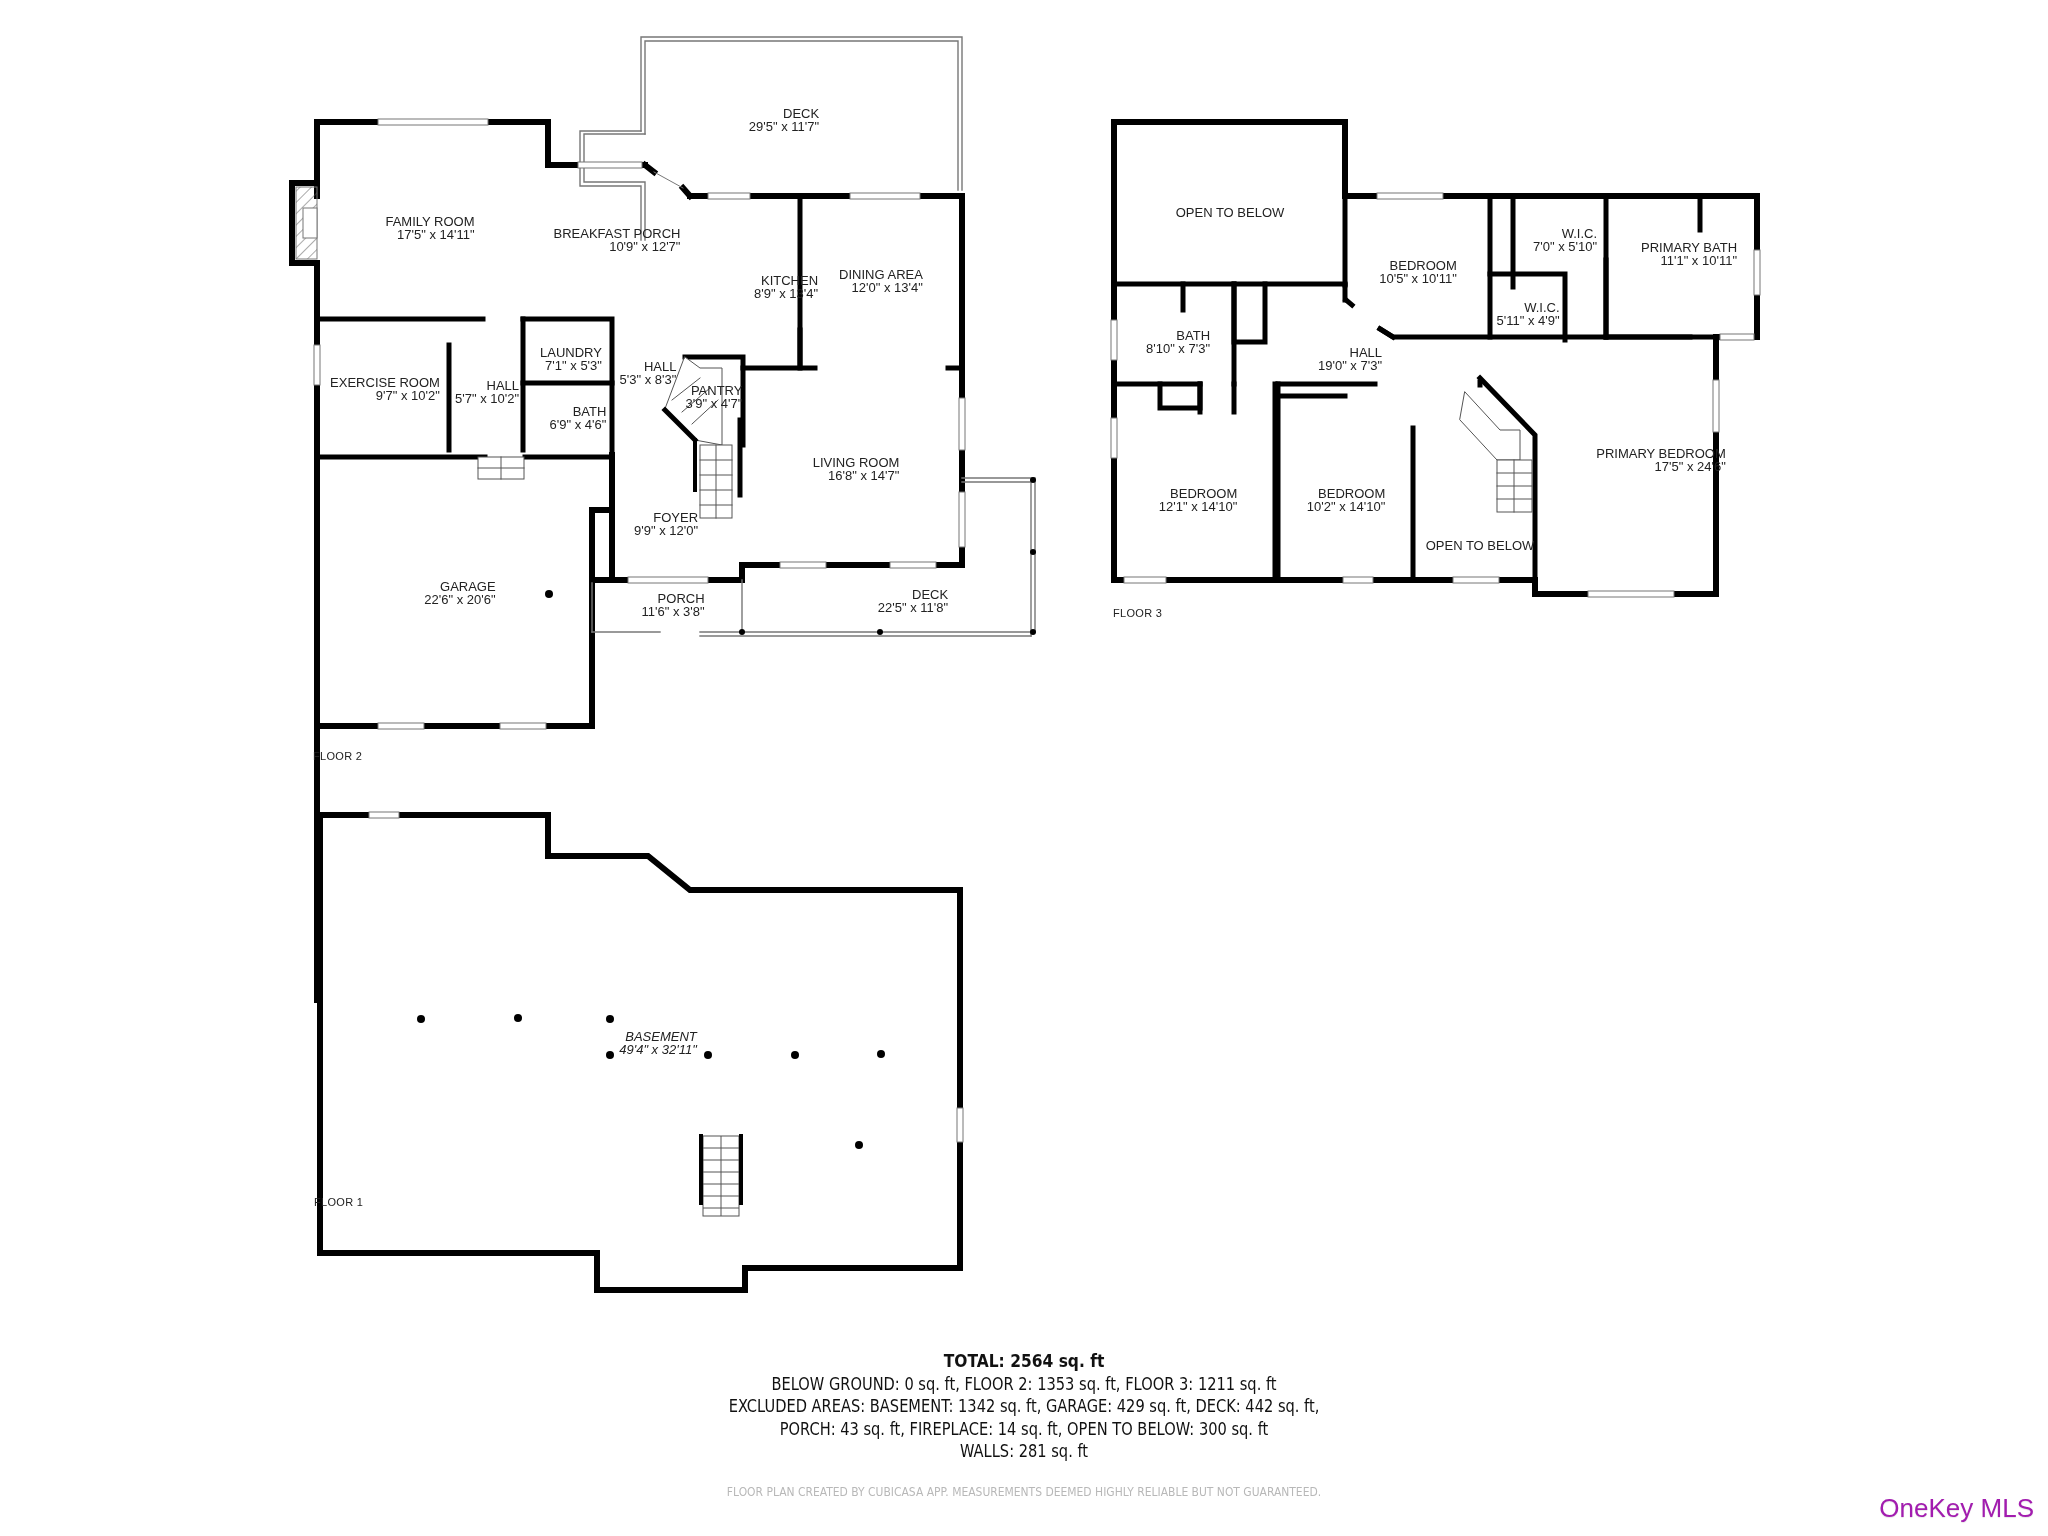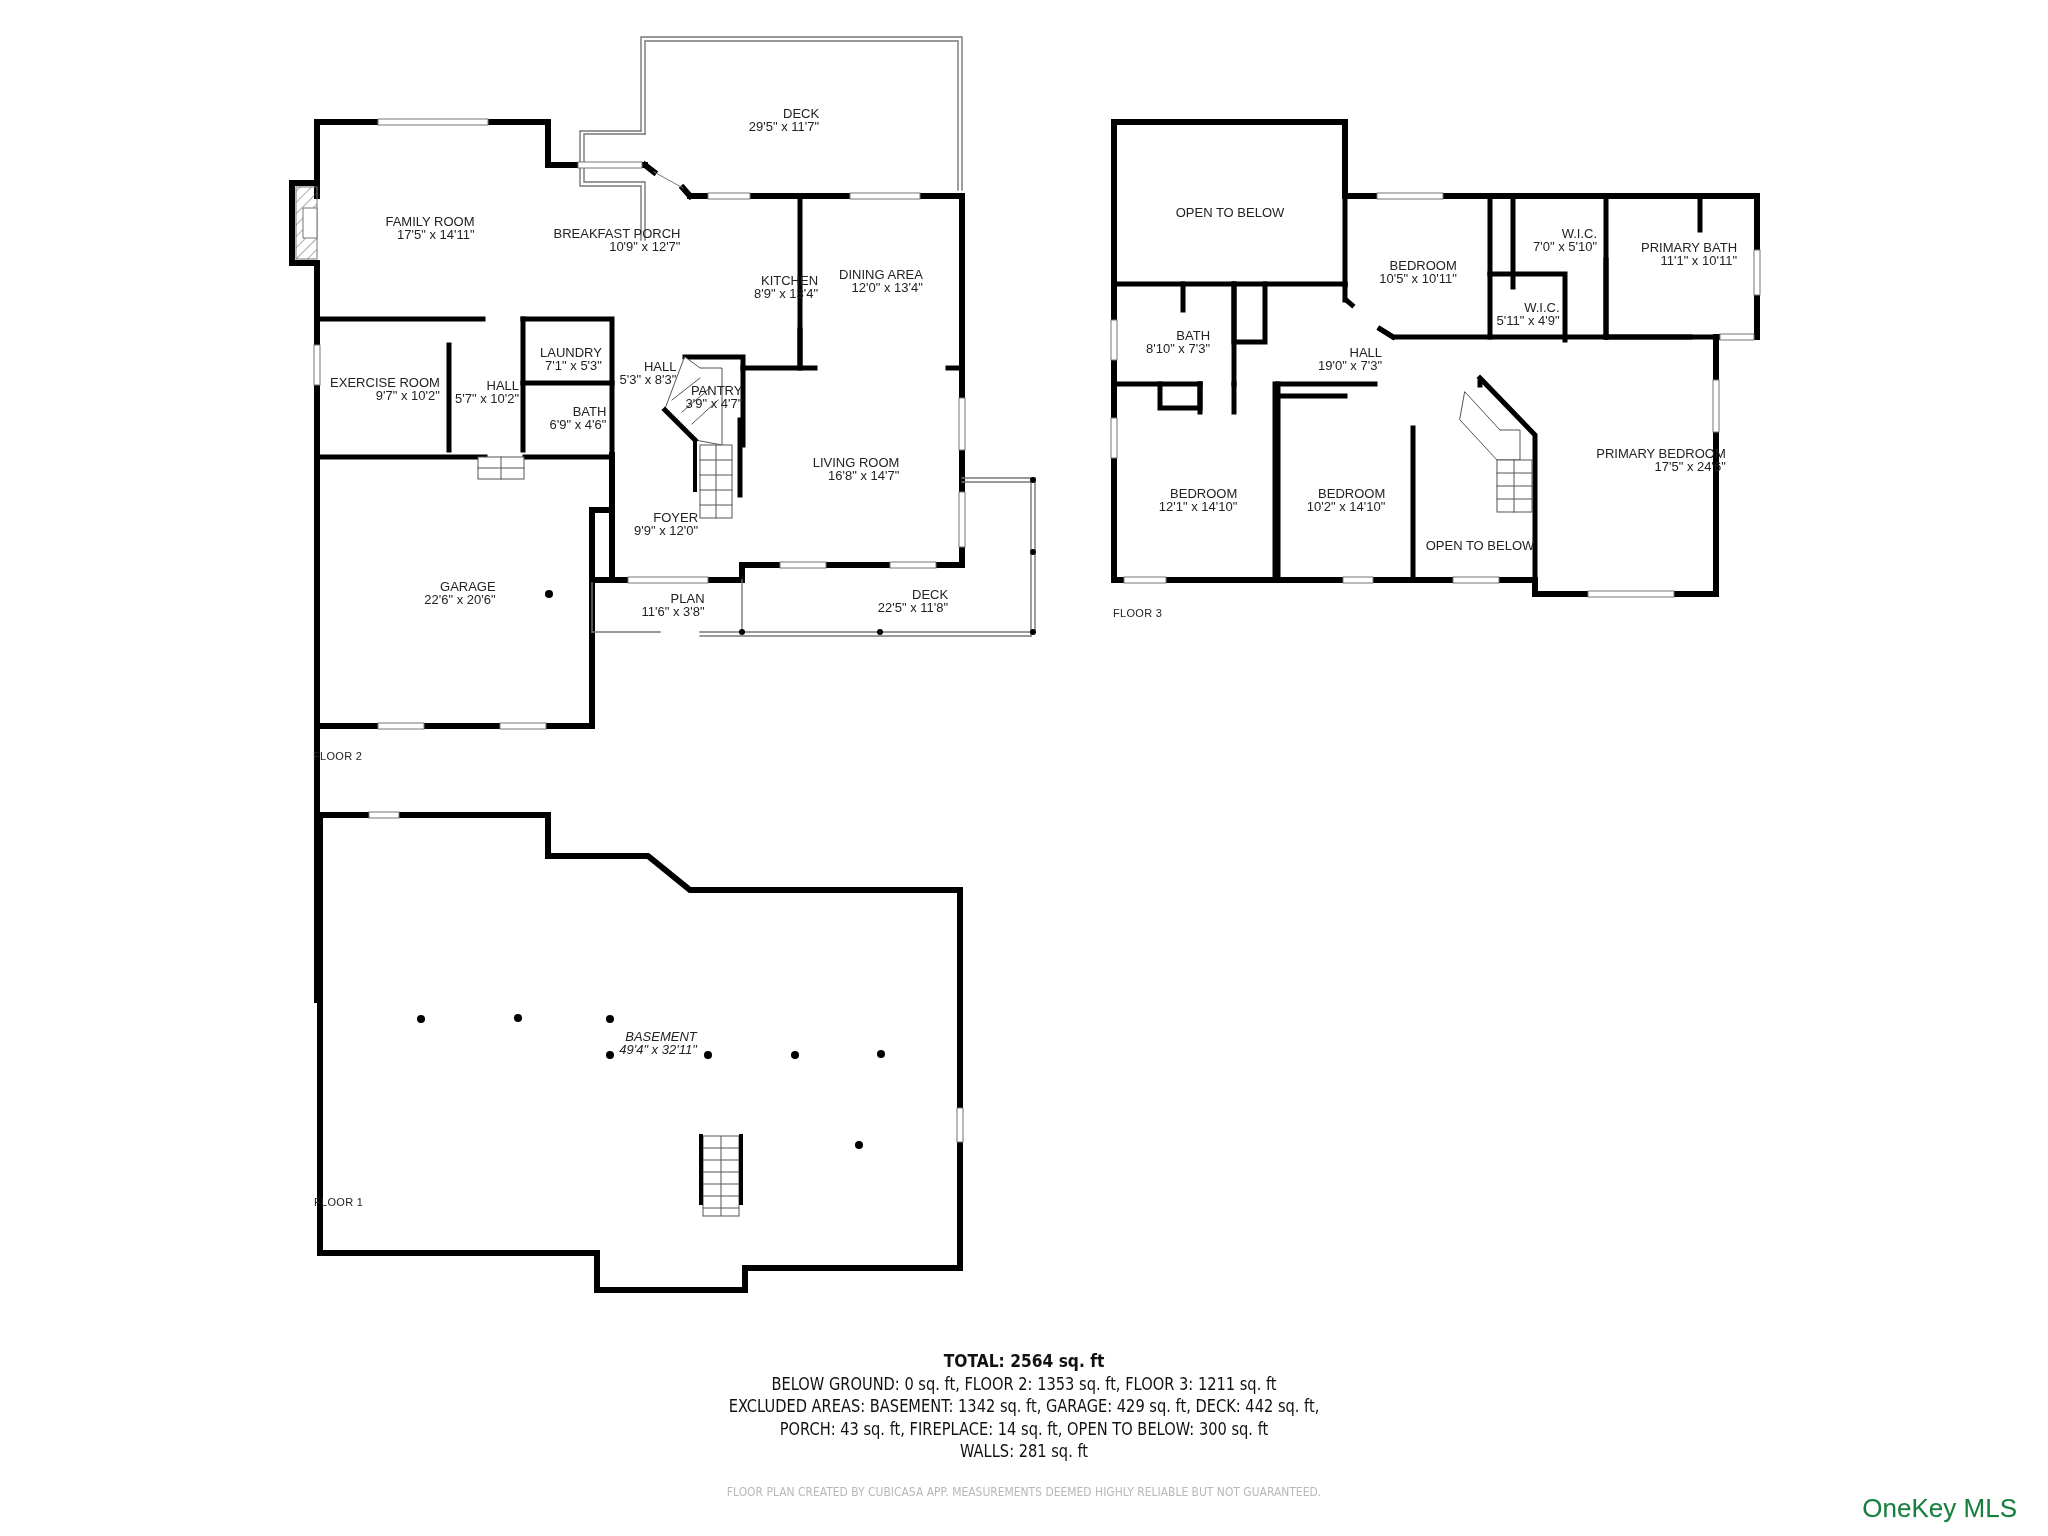--- a/index.html
+++ b/index.html
@@ -4,21 +4,21 @@
 <style>
   html, body { margin: 0; padding: 0; background: #ffffff; }
   body { width: 2048px; height: 1536px; position: relative; overflow: hidden; font-family: "Liberation Sans", sans-serif; color: #1a1a1a; }
   #plan { position: absolute; left: 0; top: 0; width: 2048px; height: 1536px; }
   .room-label { position: absolute; transform: translate(-50%, -50%); text-align: right; font-size: 13px; line-height: 13px; white-space: nowrap; color: #222; }
   .room-label .dim { display: block; }
   .floor-label { position: absolute; font-size: 11px; color: #222; letter-spacing: 0.3px; }
   .summary { position: absolute; left: 0; width: 2048px; top: 1350px; text-align: center; font-family: "DejaVu Sans", sans-serif; font-size: 17px; line-height: 22.5px; color: #111; transform: scaleX(0.86); transform-origin: 1024px 0; }
   .summary .total { font-weight: bold; font-size: 18px; }
   .disclaimer { position: absolute; left: 0; width: 2048px; top: 1484px; text-align: center; font-family: "DejaVu Sans", sans-serif; font-size: 12.5px; color: #b8b8b8; transform: scaleX(0.86); transform-origin: 1024px 0; }
-  .watermark { position: absolute; right: 31px; bottom: 12px; font-size: 26px; color: #15803d; text-shadow: 0 1px 1px #e8e8e8; }
+  .watermark { position: absolute; right: 14px; bottom: 12px; font-size: 26px; color: #a21caf; text-shadow: 0 1px 1px #e8e8e8; }
 </style>
 </head>
 <body>
 
 <svg id="plan" width="2048" height="1536" viewBox="0 0 2048 1536" xmlns="http://www.w3.org/2000/svg">
   <defs>
     <pattern id="hatch" width="8" height="8" patternUnits="userSpaceOnUse" patternTransform="rotate(45)">
       <line x1="0" y1="0" x2="0" y2="8" stroke="#555" stroke-width="1"></line>
     </pattern>
   </defs>
@@ -219,21 +219,21 @@
 <div class="room-label" style="left:881px;top:281px;"><span>DINING AREA</span><span class="dim">12'0" x 13'4"</span></div>
 <div class="room-label" style="left:385px;top:389px;"><span>EXERCISE ROOM</span><span class="dim">9'7" x 10'2"</span></div>
 <div class="room-label" style="left:487px;top:392px;"><span>HALL</span><span class="dim">5'7" x 10'2"</span></div>
 <div class="room-label" style="left:571px;top:359px;"><span>LAUNDRY</span><span class="dim">7'1" x 5'3"</span></div>
 <div class="room-label" style="left:648px;top:373px;"><span>HALL</span><span class="dim">5'3" x 8'3"</span></div>
 <div class="room-label" style="left:714px;top:383px;margin-top:14px;"><span>PANTRY</span><span class="dim">3'9" x 4'7"</span></div>
 <div class="room-label" style="left:578px;top:418px;"><span>BATH</span><span class="dim">6'9" x 4'6"</span></div>
 <div class="room-label" style="left:856px;top:469px;"><span>LIVING ROOM</span><span class="dim">16'8" x 14'7"</span></div>
 <div class="room-label" style="left:666px;top:524px;"><span>FOYER</span><span class="dim">9'9" x 12'0"</span></div>
 <div class="room-label" style="left:460px;top:593px;"><span>GARAGE</span><span class="dim">22'6" x 20'6"</span></div>
-<div class="room-label" style="left:673px;top:605px;"><span>PLAN</span><span class="dim">11'6" x 3'8"</span></div>
+<div class="room-label" style="left:673px;top:605px;"><span>PORCH</span><span class="dim">11'6" x 3'8"</span></div>
 <div class="room-label" style="left:913px;top:601px;"><span>DECK</span><span class="dim">22'5" x 11'8"</span></div>
 <div class="floor-label" style="left:313px;top:750px;">FLOOR 2</div>
 
 <div class="room-label" style="left:1230px;top:212px;"><span>OPEN TO BELOW</span></div>
 <div class="room-label" style="left:1418px;top:272px;"><span>BEDROOM</span><span class="dim">10'5" x 10'11"</span></div>
 <div class="room-label" style="left:1565px;top:240px;"><span>W.I.C.</span><span class="dim">7'0" x 5'10"</span></div>
 <div class="room-label" style="left:1689px;top:254px;"><span>PRIMARY BATH</span><span class="dim">11'1" x 10'11"</span></div>
 <div class="room-label" style="left:1528px;top:314px;"><span>W.I.C.</span><span class="dim">5'11" x 4'9"</span></div>
 <div class="room-label" style="left:1178px;top:342px;"><span>BATH</span><span class="dim">8'10" x 7'3"</span></div>
 <div class="room-label" style="left:1350px;top:359px;"><span>HALL</span><span class="dim">19'0" x 7'3"</span></div>

